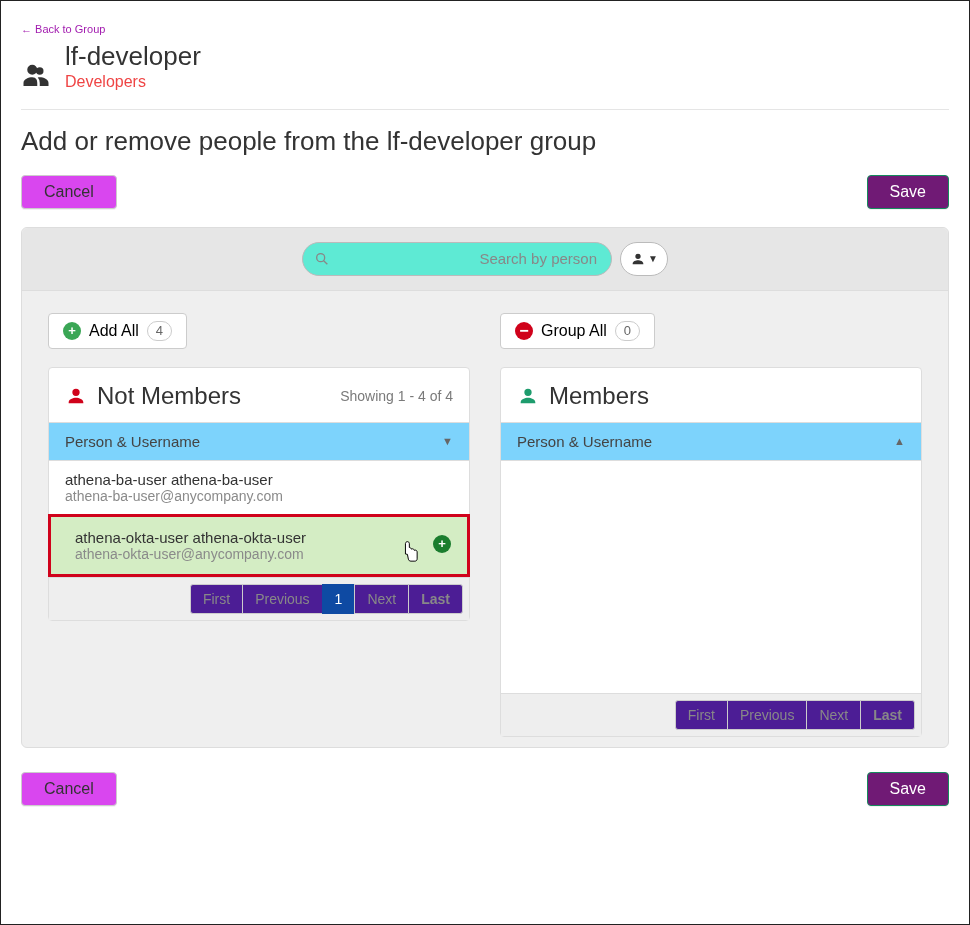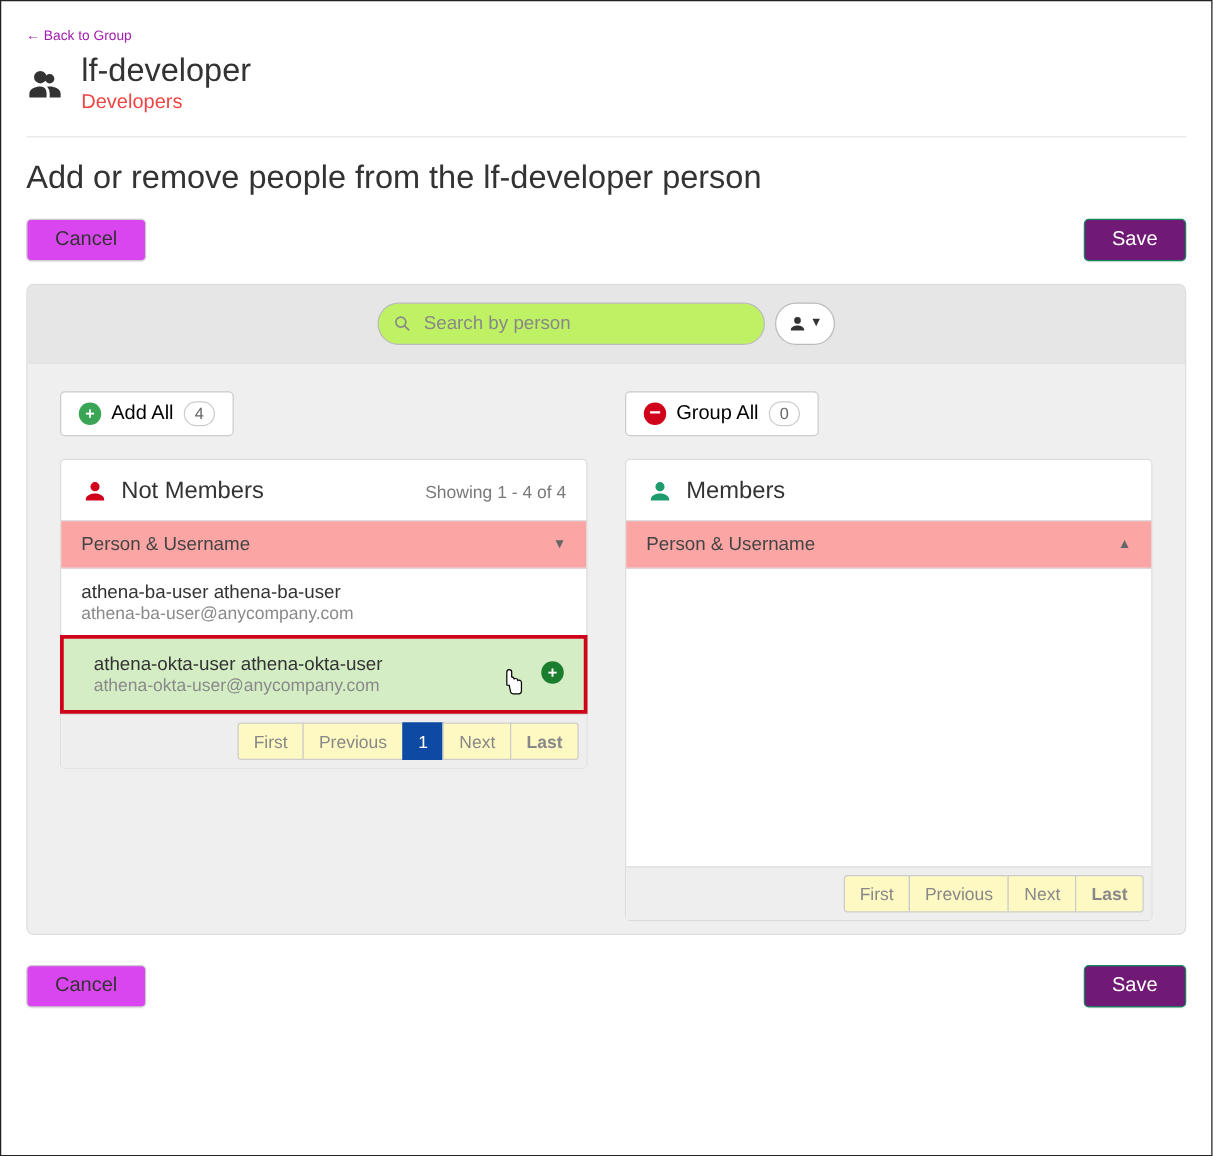--- a/index.html
+++ b/index.html
@@ -8,21 +8,21 @@
     font-family: "Segoe UI", Arial, Helvetica, sans-serif;
     color:#333;
     background:#fff;
     width:970px;
     height:925px;
     border:1px solid #222;
     padding:18px 20px;
     font-size:15px;
   }
   a.back-link { color:#a21caf; text-decoration:none; font-size:11px; }
-  .group-header { display:flex; align-items:center; margin-top:6px; }
+  .group-header { display:flex; align-items:flex-end; margin-top:6px; }
   .group-header svg { width:30px; height:30px; margin-right:14px; margin-top:4px; fill:#333; }
   .group-title { font-size:26px; font-weight:400; color:#333; line-height:1.1; }
   .group-subtitle { color:#ef4444; font-size:16px; margin-top:2px; }
   hr.sep { border:none; border-top:1px solid #e5e5e5; margin:18px 0 16px 0; }
   .page-title { font-size:26px; font-weight:400; margin-bottom:18px; color:#333; }
   .row-actions { display:flex; justify-content:space-between; }
   .btn {
     display:inline-flex; align-items:center; justify-content:center;
     font-size:16px; border-radius:4px; padding:7px 22px; cursor:pointer;
     border:1px solid #ccc; background:#d946ef; color:#333;
@@ -45,25 +45,26 @@
     gap:8px;
   }
   .search-wrap {
     position:relative;
     width:310px;
   }
   .search-input {
     width:100%; height:34px;
     border-radius:17px;
     border:1px solid #bbb;
-    background:#bef264;
+    background:#5eead4;
     padding:0 14px 0 36px;
     font-size:15px;
     color:#555;
     outline:none;
+    text-align:right;
   }
   .search-input::placeholder { color:#888; }
   .search-icon {
     position:absolute; left:12px; top:50%; transform:translateY(-50%);
     width:16px; height:16px; color:#888;
   }
   .filter-btn {
     height:34px; width:48px;
     border-radius:17px; border:1px solid #bbb; background:#fff;
     display:flex; align-items:center; justify-content:center;
@@ -96,26 +97,26 @@
     background:#fff;
     border:1px solid #ddd;
     border-radius:4px;
   }
   .list-head {
     display:flex; align-items:center; justify-content:space-between;
     padding:14px 16px 12px 16px;
   }
   .list-head-left { display:flex; align-items:center; gap:10px; }
   .list-head-left svg { width:22px; height:22px; }
-  .list-title { font-size:19px; font-weight:400; color:#333; }
+  .list-title { font-size:24px; font-weight:400; color:#333; }
   .list-showing { color:#7a7a7a; font-size:14px; }
   .col-red svg { fill:#d0021b; }
   .col-green svg { fill:#1e9c6d; }
   .col-header-row {
-    background:#fca5a5; border-top:1px solid #ddd; border-bottom:1px solid #ddd;
+    background:#7dd3fc; border-top:1px solid #ddd; border-bottom:1px solid #ddd;
     padding:10px 16px; font-size:15px; color:#444;
     display:flex; align-items:center; justify-content:space-between;
     cursor:pointer;
   }
   .sort-ic { font-size:11px; color:#666; }
   .person-row {
     padding:10px 16px;
     display:flex; align-items:center; justify-content:space-between;
     border-bottom:1px solid #eee;
   }
@@ -136,21 +137,21 @@
   .cursor-icon {
     position:absolute; right:46px; top:24px;
     width:22px; height:26px;
   }
   .pager {
     background:#eee; border-top:1px solid #ddd;
     display:flex; justify-content:flex-end;
     padding:6px;
   }
   .pager .pg {
-    border:1px solid #ccc; background:#fef9c3; color:#888;
+    border:1px solid #ccc; background:#4c1d95; color:#888;
     font-size:14px; padding:6px 12px; margin-left:-1px;
     cursor:default;
   }
   .pager .pg.first { border-radius:3px 0 0 3px; margin-left:0; }
   .pager .pg.last { border-radius:0 3px 3px 0;font-weight:bold; }
   .pager .pg.active { background:#0e4aa3; border-color:#0e4aa3; color:#fff; cursor:pointer; }
   .col-green .list-card { min-height:370px; display:flex; flex-direction:column; }
   .col-green .list-body { flex:1; }
   .bottom-actions { margin-top:24px; display:flex; justify-content:space-between; }
 </style>
@@ -166,21 +167,21 @@
       <path d="M9 11a4 4 0 1 0-4-4 4 4 0 0 0 4 4zm6 0a3 3 0 1 0-3-3 3 3 0 0 0 3 3zM9 13c-3 0-7 1.5-7 4.5V20h11v-2.5C13 15.7 12.4 13 9 13zm6 0c-.5 0-1 .05-1.6.15A6.1 6.1 0 0 1 15 17.5V20h7v-2.5C22 14.5 18 13 15 13z"></path>
     </svg>
   <div>
     <div class="group-title">lf-developer</div>
     <div class="group-subtitle">Developers</div>
   </div>
 </div>
 
 <hr class="sep">
 
-<div class="page-title">Add or remove people from the lf-developer person</div>
+<div class="page-title">Add or remove people from the lf-developer group</div>
 
 <div class="row-actions">
   <button class="btn">Cancel</button>
   <button class="btn btn-green">Save</button>
 </div>
 
 <div class="main-panel">
   <div class="search-bar">
     <div class="search-wrap">
       <svg class="search-icon" viewBox="0 0 24 24" fill="none" stroke="#888" stroke-width="2">

